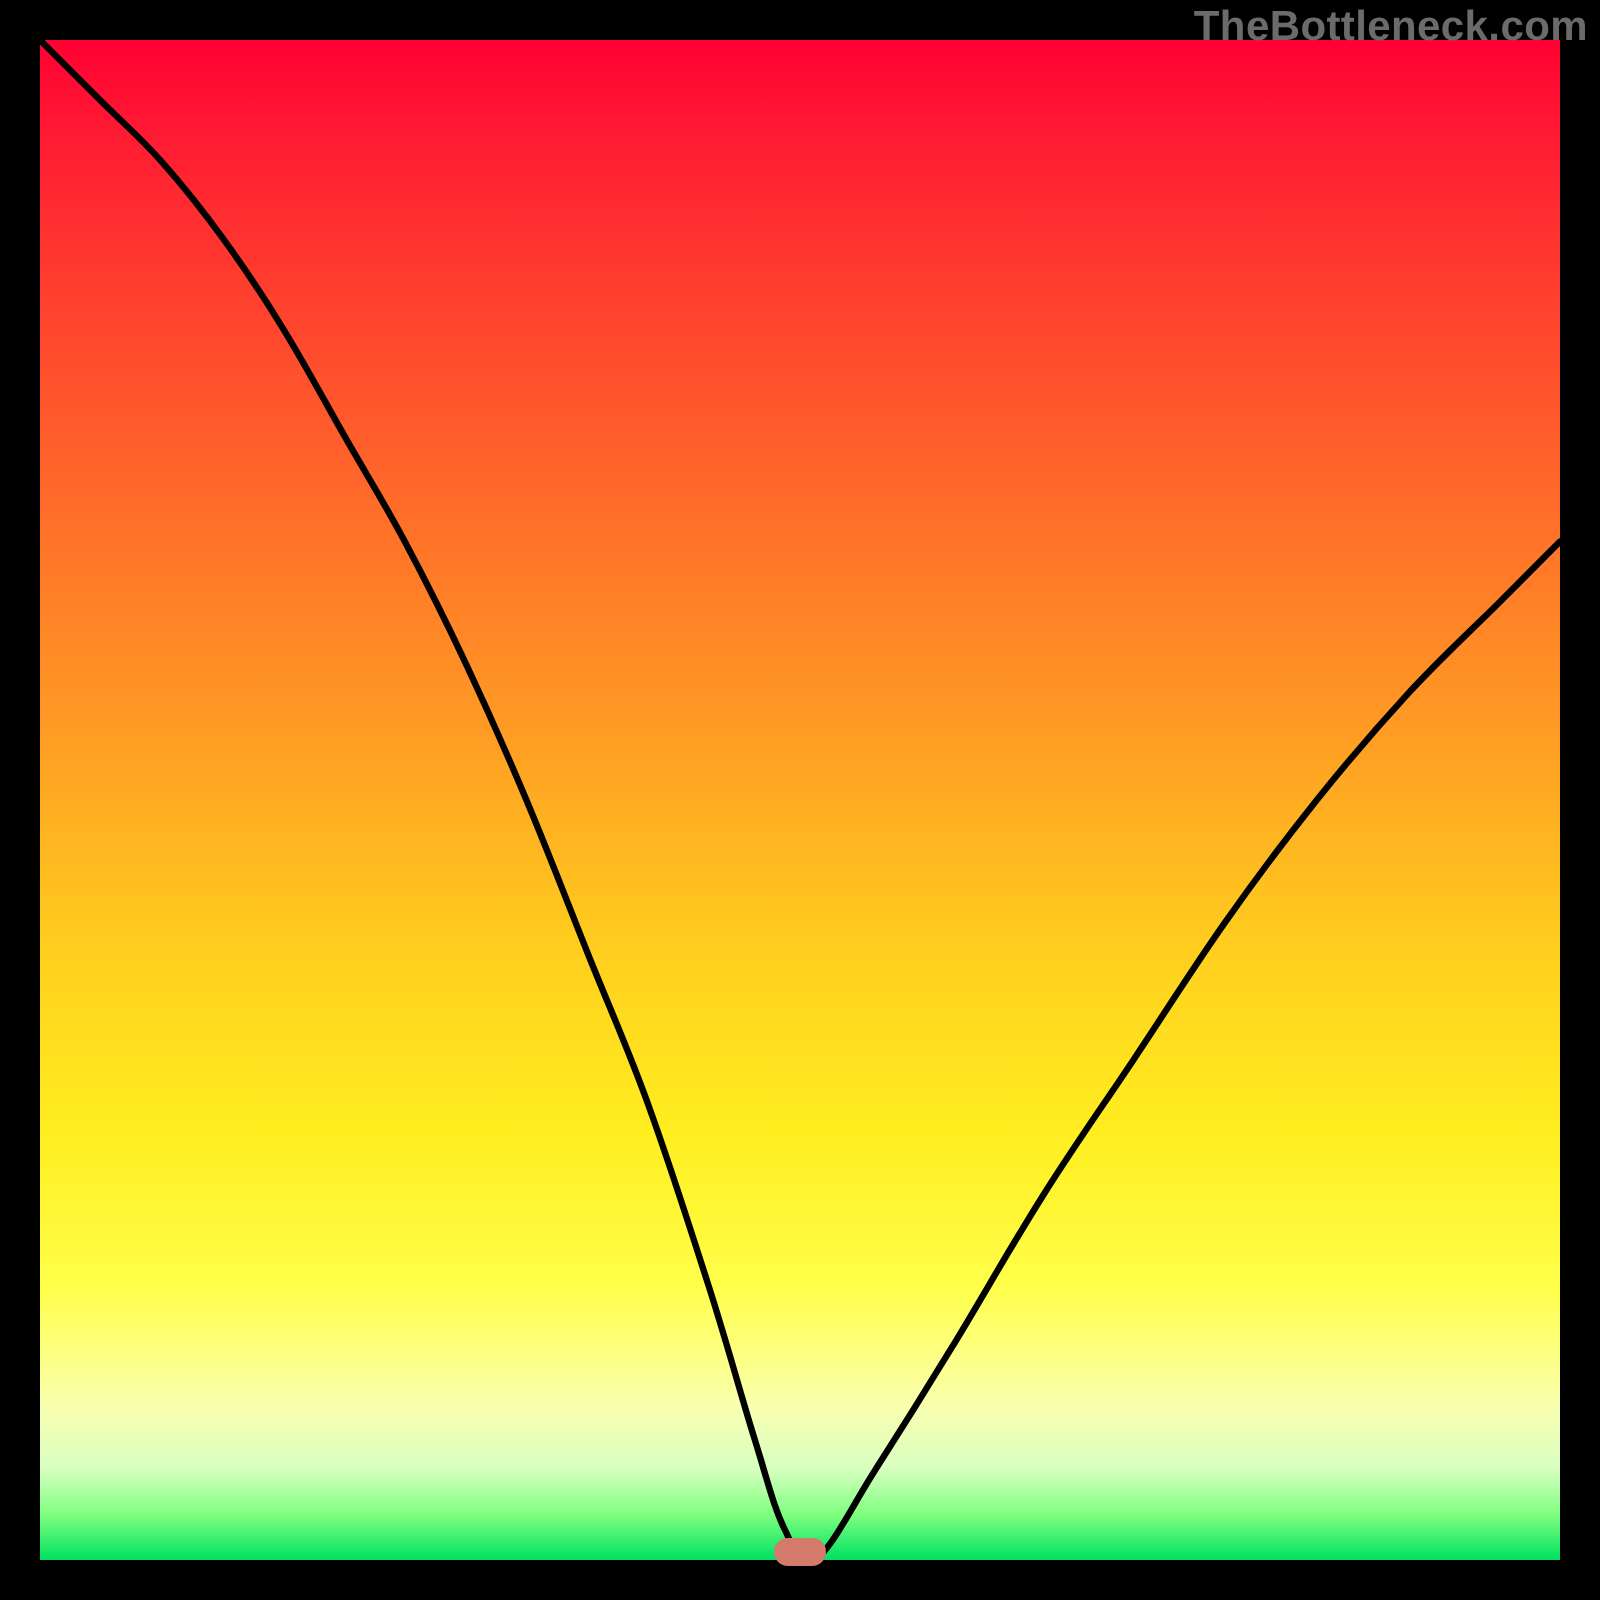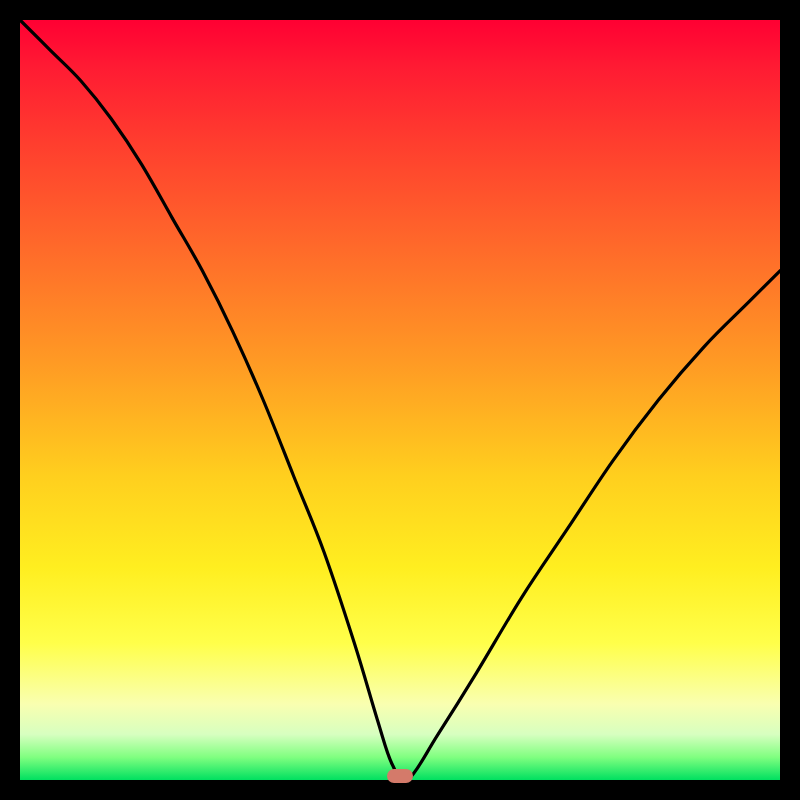--- a/index.html
+++ b/index.html
@@ -72,13 +72,14 @@
 <div class="frame">
 
   <div class="plot-area"></div>
 
   <svg class="curve" viewBox="0 0 760 760" preserveAspectRatio="none">
     <path id="curve-path" d="M 0 0 C 5.5 5.5, 19.5 19.5, 30.4 30.4 C 41.3 41.3, 49.9 48.5, 60.8 60.8 C 71.7 73.1, 80.3 83.8, 91.2 98.8 C 102.1 113.8, 110.7 126.6, 121.6 144.4 C 132.5 162.2, 141.1 178.4, 152.0 197.6 C 162.9 216.8, 171.5 230.3, 182.4 250.8 C 193.3 271.3, 201.9 288.3, 212.8 311.6 C 223.7 334.9, 232.3 354.0, 243.2 380.0 C 254.1 406.0, 262.7 428.6, 273.6 456.0 C 284.5 483.4, 293.1 501.9, 304.0 532.0 C 314.9 562.1, 324.8 593.1, 334.4 623.2 C 344.0 653.3, 350.4 677.3, 357.2 699.2 C 364.0 721.1, 366.9 733.9, 372.4 744.8 C 377.9 755.7, 379.4 765.5, 387.6 760.0 C 395.8 754.5, 405.7 733.6, 418.0 714.4 C 430.3 695.2, 441.0 678.2, 456.0 653.6 C 471.0 629.0, 485.2 603.6, 501.6 577.6 C 518.0 551.6, 530.8 533.8, 547.2 509.2 C 563.6 484.6, 576.4 464.1, 592.8 440.8 C 609.2 417.5, 622.0 400.5, 638.4 380.0 C 654.8 359.5, 667.6 344.6, 684.0 326.8 C 700.4 309.0, 715.9 294.9, 729.6 281.2 C 743.3 267.5, 754.5 256.3, 760.0 250.8" fill="none" stroke="#000000" stroke-width="3.2" stroke-linecap="round" stroke-linejoin="round"></path>
   </svg>
 
   <div id="marker" class="marker" style="left: 400px; top: 776px; background: rgb(212, 122, 106);"></div>
 
+  <div class="watermark">TheBottleneck.com</div>
 </div>
 
 </body></html>

